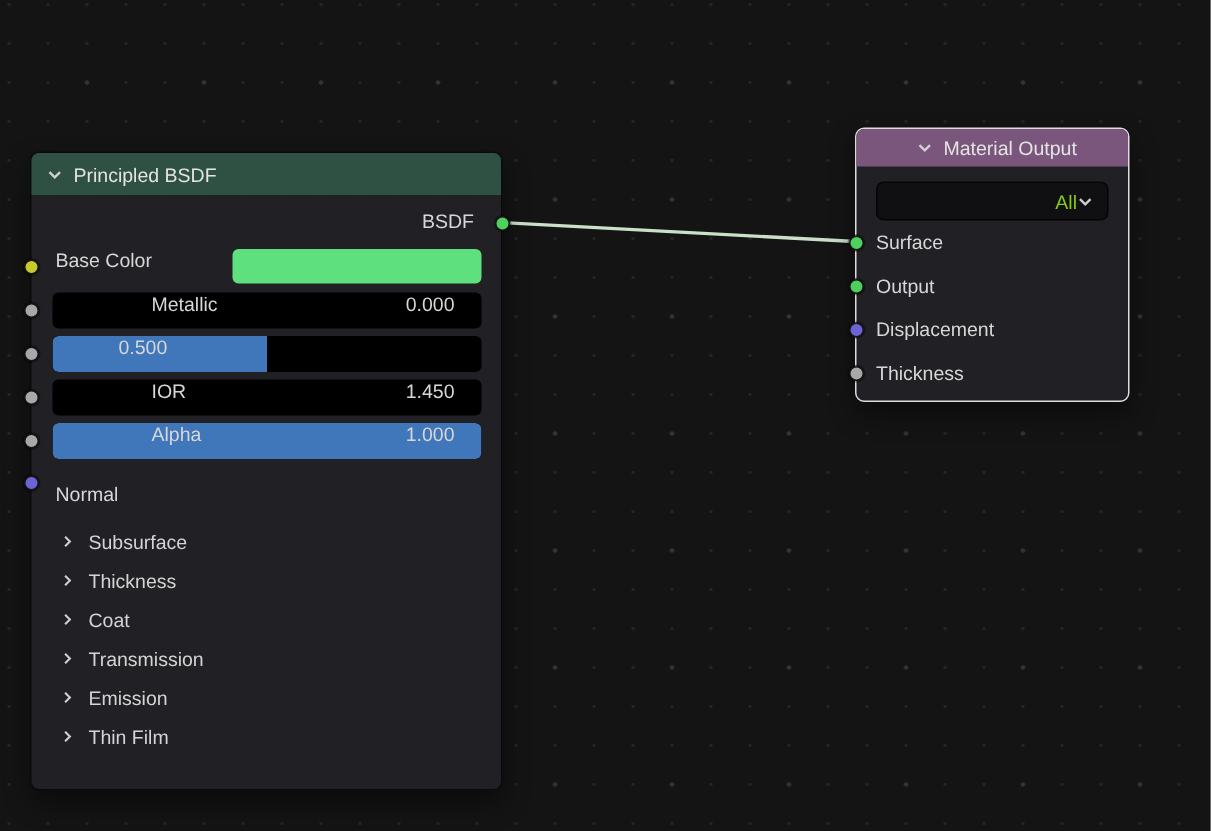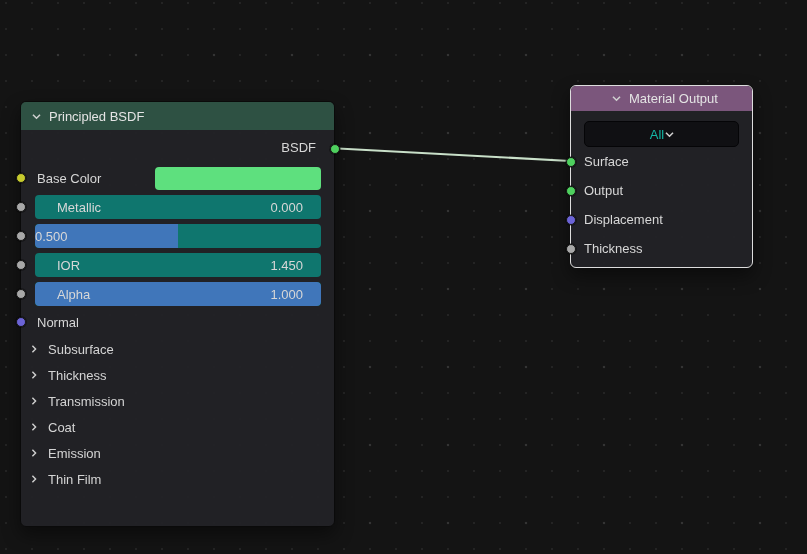--- a/index.html
+++ b/index.html
@@ -29,46 +29,46 @@
     display:flex; align-items:center; gap:7px;
     border-radius:5px 5px 0 0; padding:0 10px;
     color:#e4e4e4;
   }
   .chev { display:flex; align-items:center; color:#d0d0d0; }
 
   
   .principled { left:20px; top:101px; width:315px; height:426px; }
   .principled .node-header { height:28px; }
   .out-row { margin-top:5px; height:26px; line-height:26px; text-align:right; padding-right:18px;padding-left:32px; }
-  .row { position:relative; margin:0 13px 0 14px; height:24px; display:flex; align-items:center; }
+  .row { position:relative; margin:0 13px 0 14px; height:24px; display:flex; }
   .bc-row { margin-top:5px; padding-left:2px; }
   .bc-row .lbl { flex:0 0 118px; }
   .swatch { flex:1; height:23px; border-radius:4px; }
   .slider {
-    margin-top:5px; background:#0f766e; border-radius:4px;
-    overflow:hidden; position:relative;
+    margin-top:5px; background:#000000; border-radius:4px;
+    overflow:hidden; position:relative;padding-left:44px;
   }
   .slider .fill { position:absolute; left:0; top:0; bottom:0; background:#4076ba; border-radius:4px 0 0 4px; }
   .slider .lbl { position:relative; padding-left:22px; flex:1; }
   .slider .val { position:relative; padding-right:18px; }
-  .normal-row { margin-top:4px; padding-left:2px; }
+  .normal-row { margin-top:16px; padding-left:2px; }
   .sections { margin-top:2px; }
   .section-row {
     height:26px; display:flex; align-items:center; gap:9px;
-    padding-left:8px; color:#d4d4d4;
+    padding-left:19px; color:#d4d4d4;
   }
 
   
   .material-output { left:570px; top:85px; width:183px; height:183px; border:1px solid #dddddd; }
   .material-output .node-header { height:25px; border-radius:5px 5px 0 0; }
   .dropdown {
     margin:10px 13px 0 13px; height:26px; background:#101013;
     border:1px solid #050507; border-radius:5px;
-    display:flex; align-items:center; justify-content:center;
-    padding:0 9px 0 11px; color:#14b8a6;
+    display:flex; align-items:center; justify-content:flex-end;
+    padding:0 9px 0 11px; color:#84cc16;
   }
   .input-row { height:29px; display:flex; align-items:center; padding-left:13px; }
 
   
   .socket {
     position:absolute; width:10px; height:10px; border-radius:50%;
     border:1px solid #151515; box-shadow:0 0 0 1px rgba(0,0,0,0.35);
   }
   .sock-l { left:-5px; } .sock-r { right:-6px; }
   .s-bsdf { top:42px; }
@@ -147,29 +147,29 @@
             </svg>
           </span>
         <span>Thickness</span>
       </div>
       <div class="section-row">
         <span class="chev">
             <svg width="10" height="10" viewBox="0 0 10 10">
               <polyline points="3.4,1.8 6.6,5 3.4,8.2" fill="none" stroke="currentColor" stroke-width="1.4"></polyline>
             </svg>
           </span>
+        <span>Coat</span>
+      </div>
+      <div class="section-row">
+        <span class="chev">
+            <svg width="10" height="10" viewBox="0 0 10 10">
+              <polyline points="3.4,1.8 6.6,5 3.4,8.2" fill="none" stroke="currentColor" stroke-width="1.4"></polyline>
+            </svg>
+          </span>
         <span>Transmission</span>
-      </div>
-      <div class="section-row">
-        <span class="chev">
-            <svg width="10" height="10" viewBox="0 0 10 10">
-              <polyline points="3.4,1.8 6.6,5 3.4,8.2" fill="none" stroke="currentColor" stroke-width="1.4"></polyline>
-            </svg>
-          </span>
-        <span>Coat</span>
       </div>
       <div class="section-row">
         <span class="chev">
             <svg width="10" height="10" viewBox="0 0 10 10">
               <polyline points="3.4,1.8 6.6,5 3.4,8.2" fill="none" stroke="currentColor" stroke-width="1.4"></polyline>
             </svg>
           </span>
         <span>Emission</span>
       </div>
       <div class="section-row">

